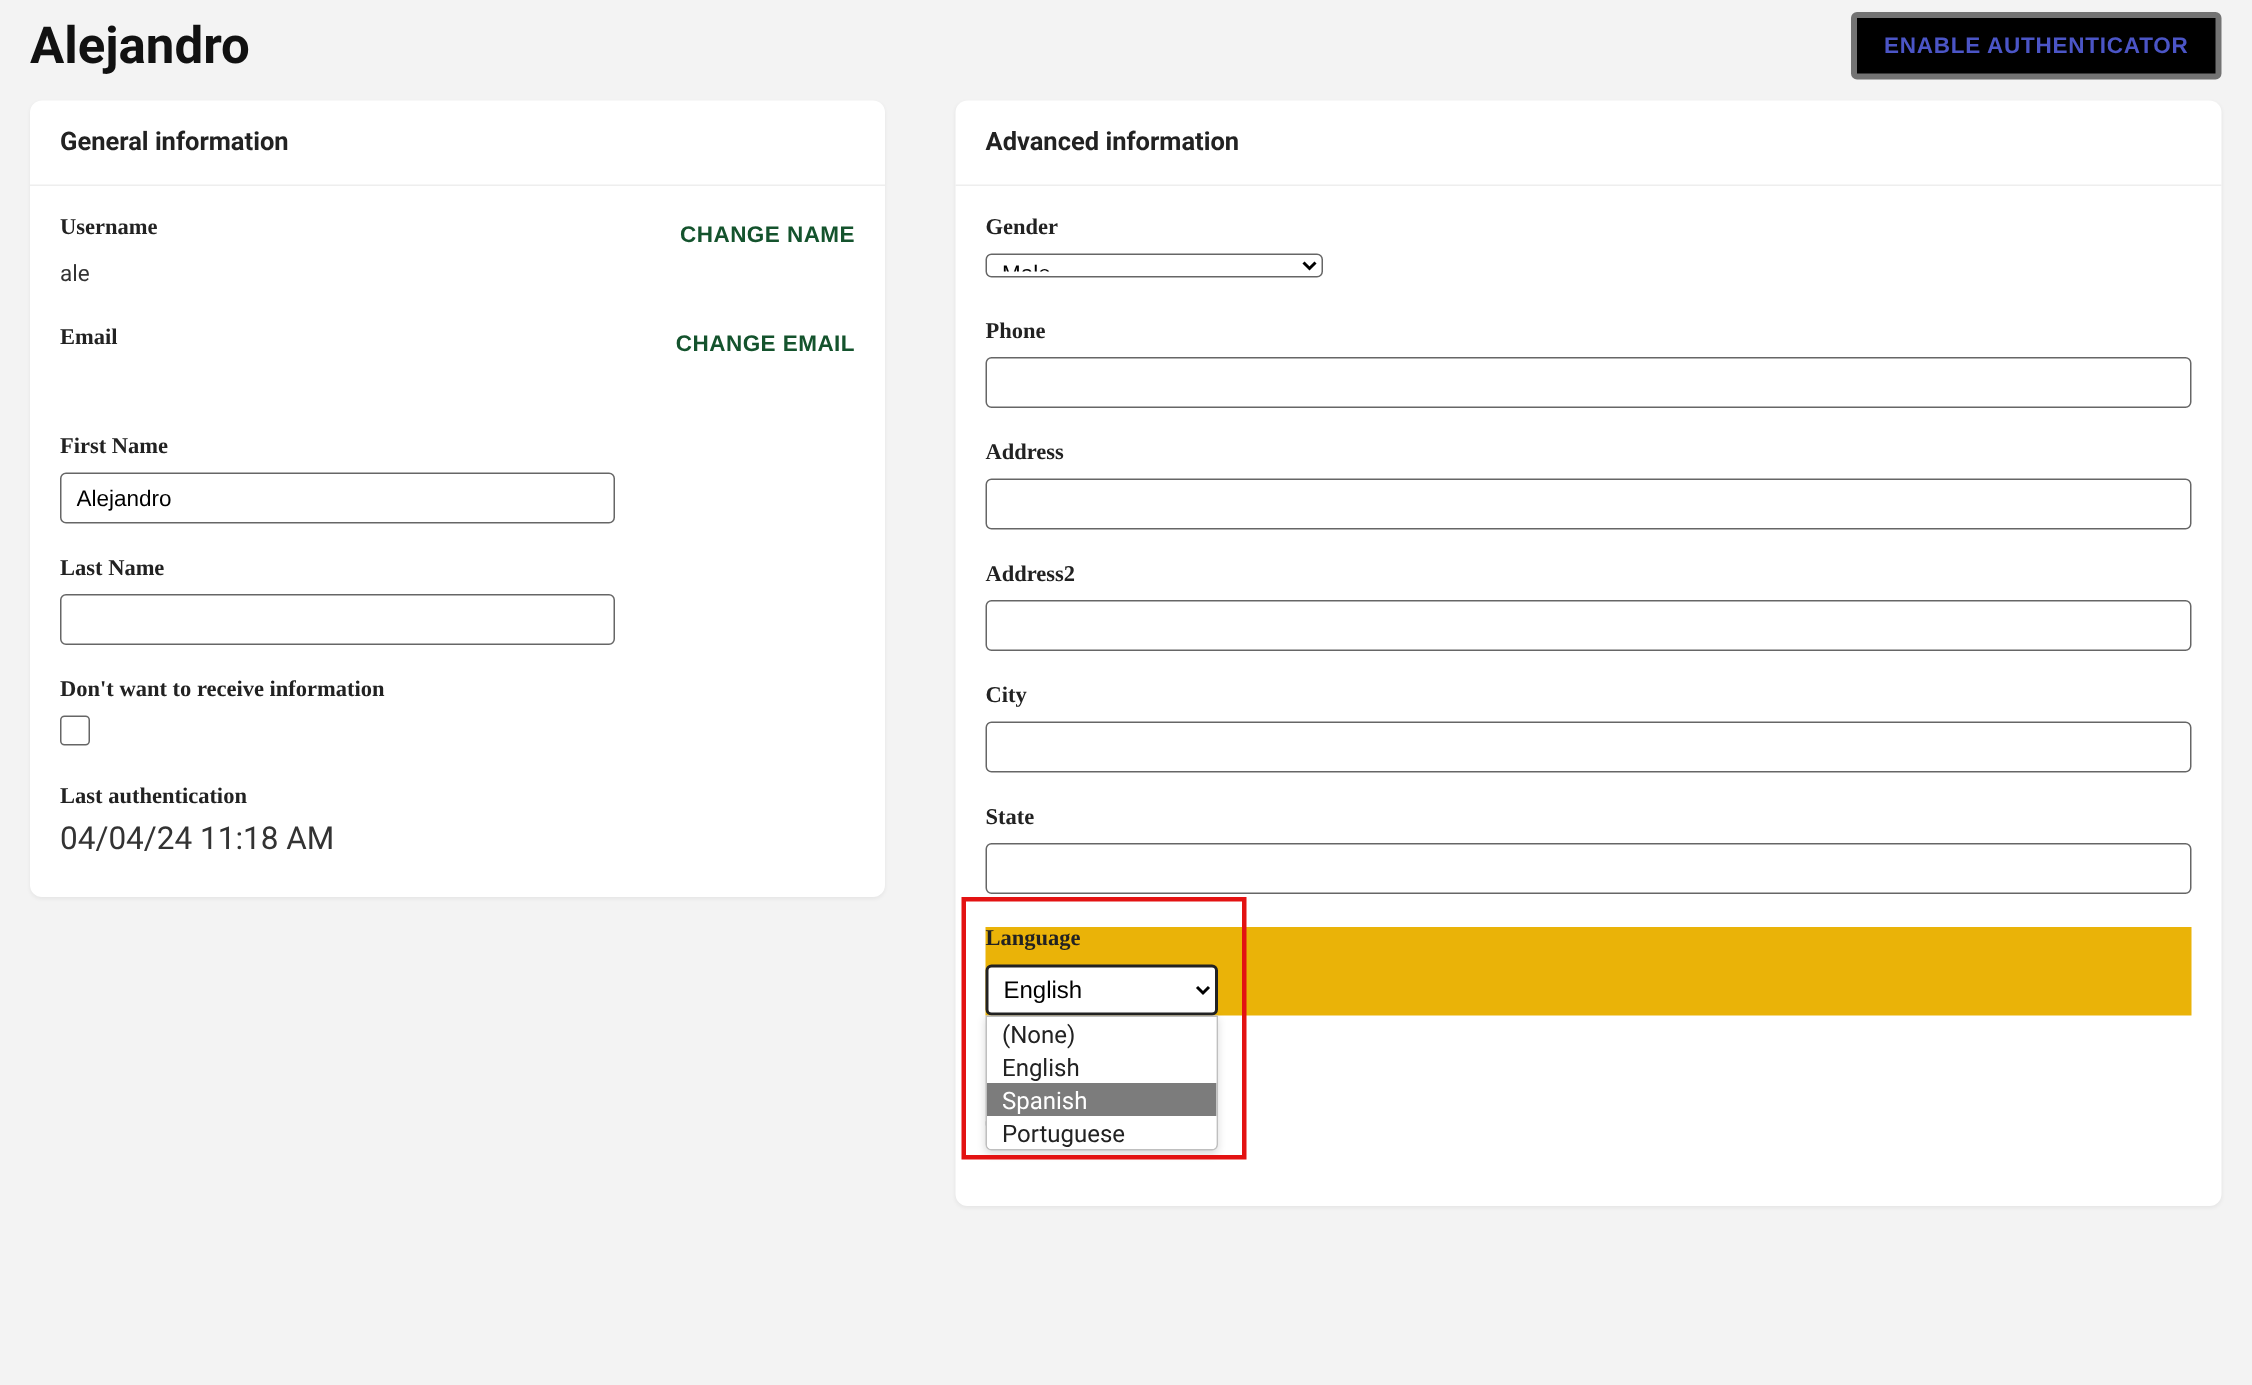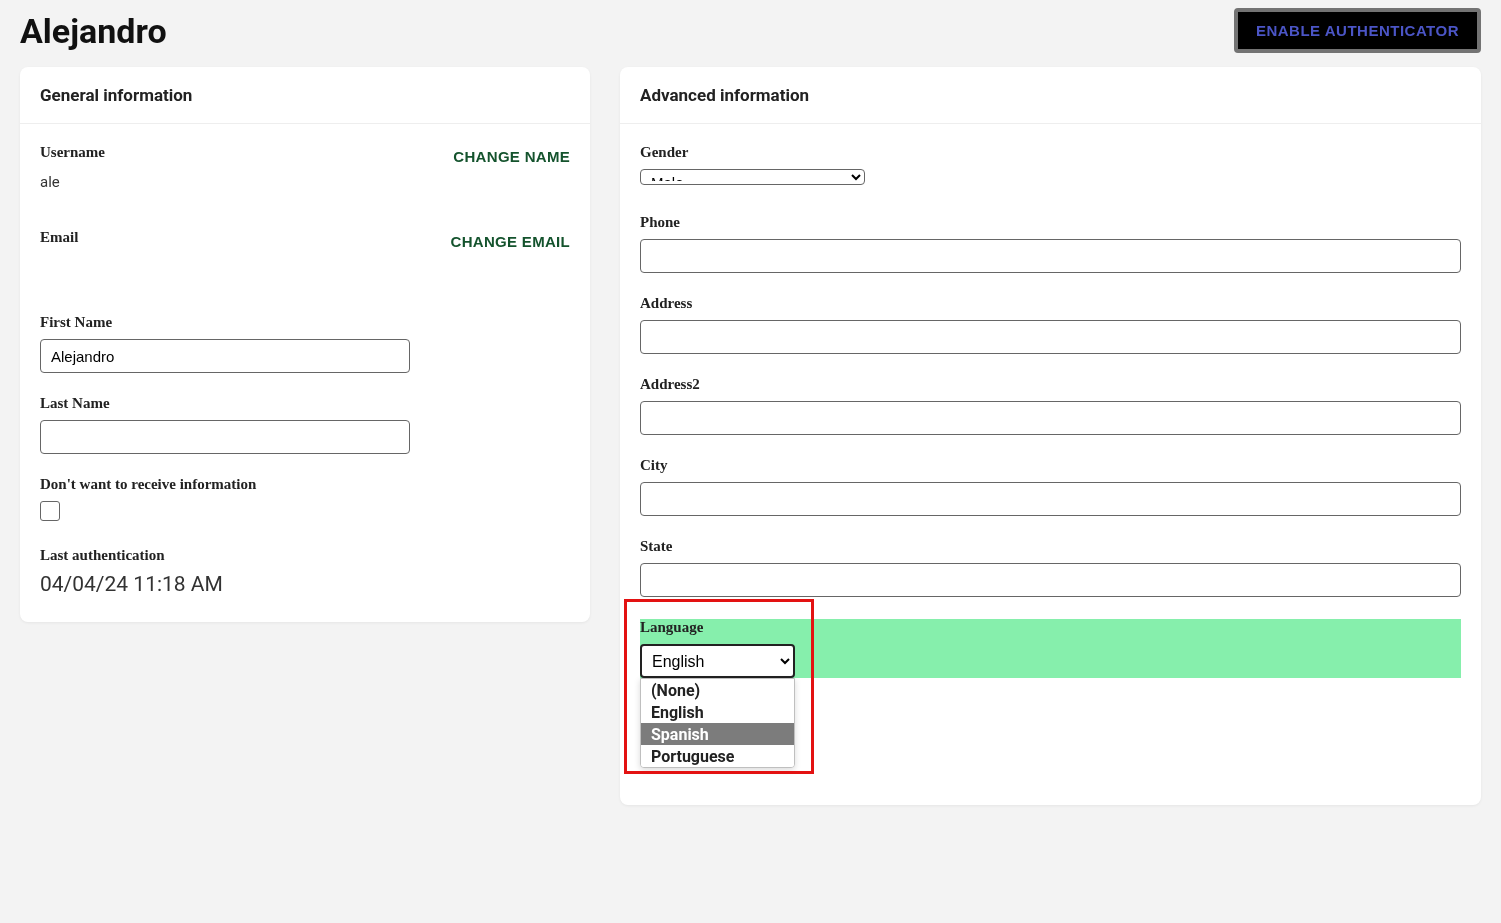--- a/index.html
+++ b/index.html
@@ -29,21 +29,21 @@
       background: #000000;
       padding: 10px 18px;
       font-size: 15px;
       font-weight: 600;
       letter-spacing: 0.5px;
       border-radius: 4px;
       cursor: pointer;
     }
     .columns {
       display: flex;
-      gap: 30px;
+      gap: 47px;
       align-items: flex-start;
     }
     .card {
       background: #fff;
       border-radius: 8px;
       box-shadow: 0 1px 3px rgba(0,0,0,0.06);
     }
     .card.left {
       width: 570px;
       flex: 0 0 auto;
@@ -77,21 +77,21 @@
       font-weight: 700;
       font-size: 15px;
       cursor: pointer;
       background: none;
       border: none;
       letter-spacing: 0.3px;
     }
     .value {
       font-size: 15px;
       color: #333;
-      margin-bottom: 38px;
+      margin-bottom: 26px;
     }
     .field-wrap {
       margin-bottom: 22px;
     }
     input[type="text"].text-input {
       width: 370px;
       max-width: 100%;
       height: 34px;
       padding: 4px 10px;
       font-size: 15px;
@@ -140,21 +140,21 @@
       width: 225px;
       height: 16px;
       padding: 3px 6px;
       font-size: 15px;
       border: 1px solid #666;
       border-radius: 4px;
       background: #fff;
     }
     .lang-wrap {
       position: relative;
-      background: #86efac;
+      background: #eab308;
     }
     .highlight-box {
       position: absolute;
       border: 3px solid #e31212;
       top: -20px;
       left: -16px;
       width: 190px;
       height: 175px;
       z-index: 5;
       pointer-events: none;
@@ -179,21 +179,20 @@
       box-shadow: 0 2px 6px rgba(0,0,0,0.15);
       z-index: 3;
       overflow: hidden;
     }
     .opt {
       padding: 2px 10px 1px 10px;
       font-size: 16px;
       color: #222;
       cursor: pointer;
       background: #fff;
-      font-weight: bold;
     }
     .opt.hov {
       background: #7c7c7c;
       color: #fff;
     }
     .timezone-row { margin-top: 68px; }
   </style>
 </head>
 <body>
 

